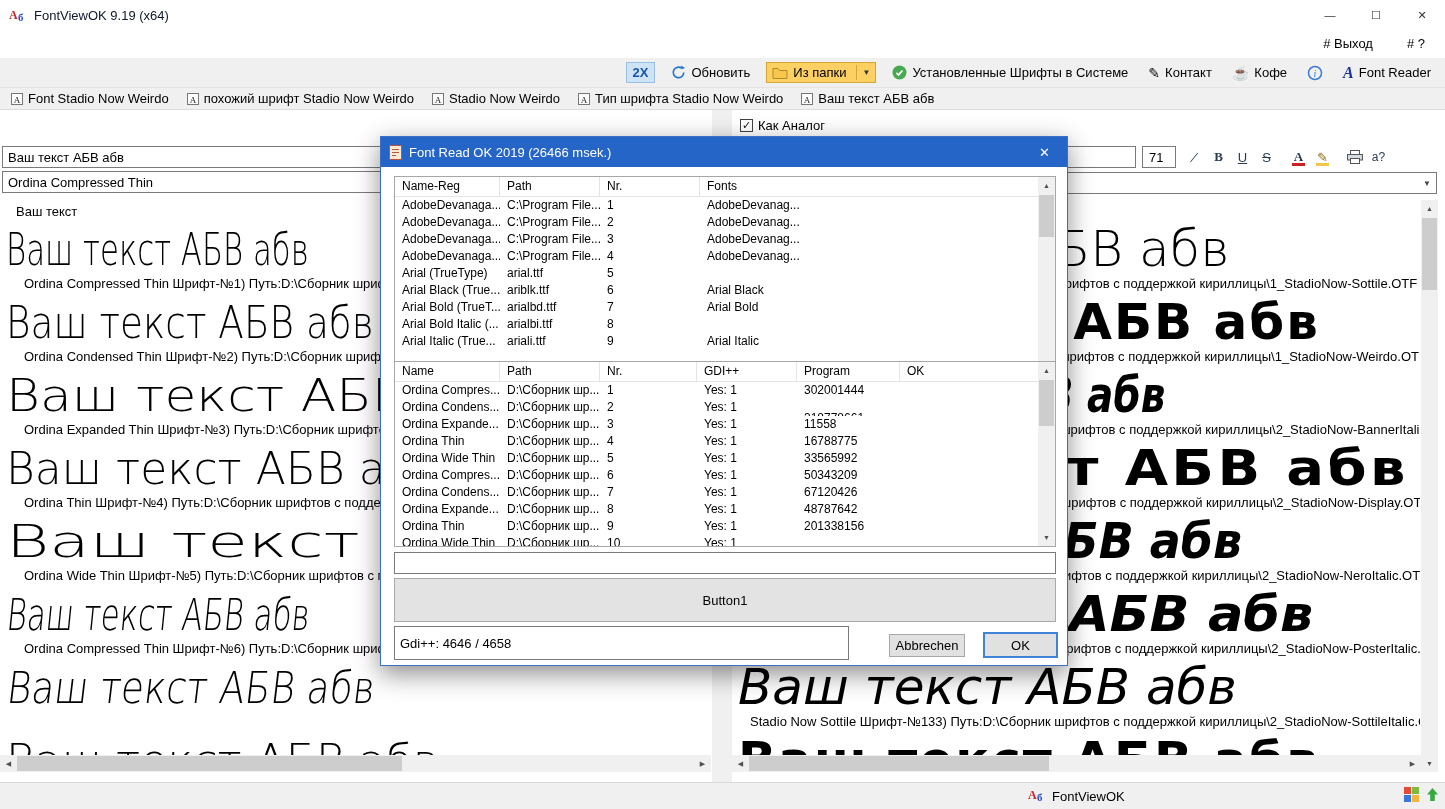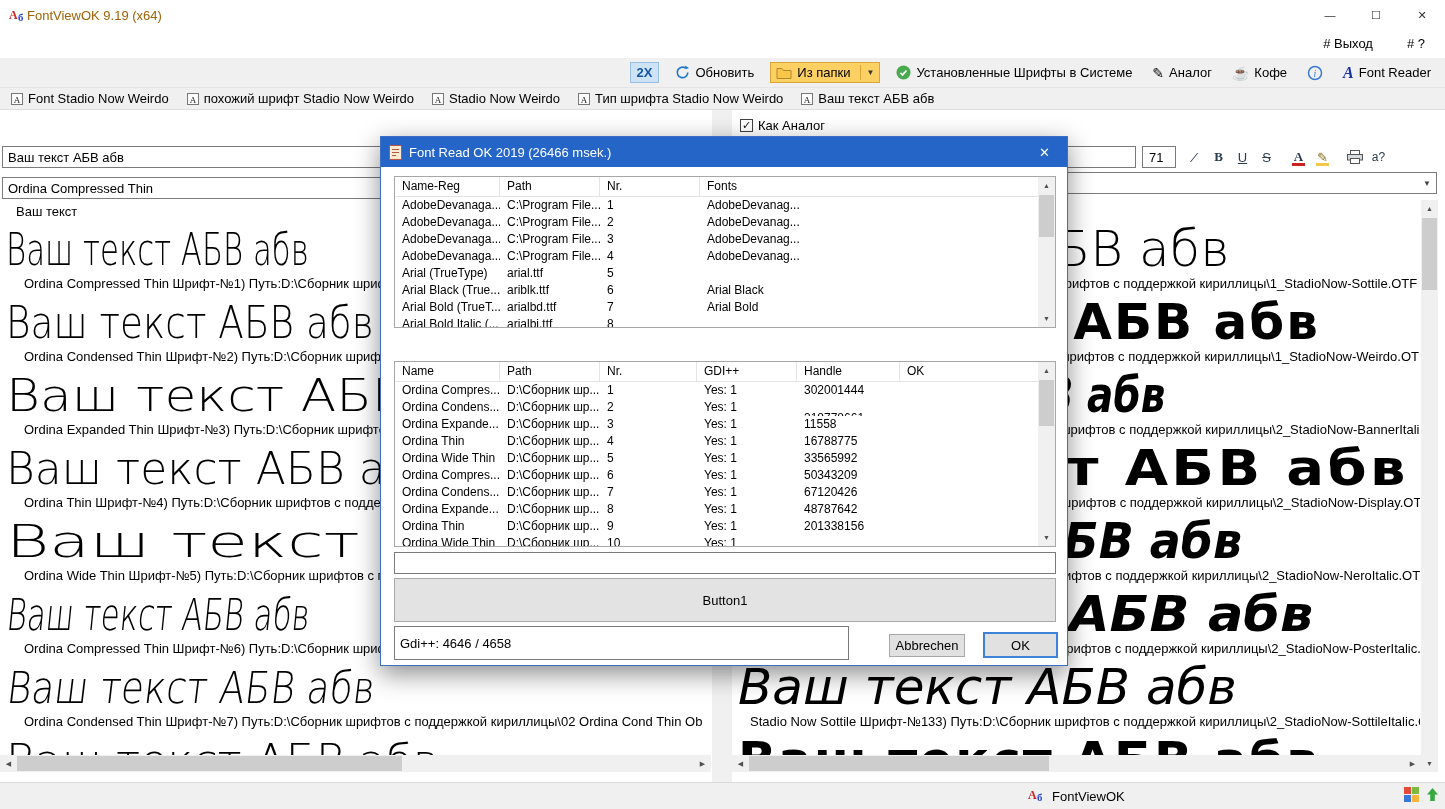--- a/index.html
+++ b/index.html
@@ -3,21 +3,21 @@
 <meta charset="utf-8">
 <style>
   *{margin:0;padding:0;box-sizing:border-box}
   html,body{background:#8a8a8a}
   .app{position:relative;width:1445px;height:809px;background:#f0f0f0;overflow:hidden;
        font-family:"Liberation Sans",sans-serif;font-size:13px;color:#000}
 
   
   .titlebar{position:absolute;top:0;left:0;right:0;height:30px;background:#fff;display:flex;align-items:center}
   .tb-icon{margin-left:9px;display:flex;align-items:center}
-  .tb-title{color:#a16207}
+  .tb-title{margin-left:7px;color:#0f172a}
   .win-controls{margin-left:auto;display:flex;height:100%}
   .win-btn{width:46px;display:flex;align-items:center;justify-content:center;color:#333;font-size:11px}
 
   
   .menubar{position:absolute;top:30px;left:0;right:0;height:28px;background:#fff;display:flex;align-items:center}
   .menubar-left{display:flex;margin-left:4px}
   .menu-item{padding:0 10px;line-height:28px;white-space:nowrap}
   .menubar-right{margin-left:auto;display:flex;margin-right:10px;gap:14px}
 
   
@@ -43,21 +43,21 @@
   .lp{position:absolute;left:0;top:110px;width:712px;height:672px;background:#fff;overflow:hidden}
   .splitter{position:absolute;left:712px;top:110px;width:20px;height:672px;background:#f0f0f0}
   .rp{position:absolute;left:732px;top:110px;width:713px;height:672px;background:#fff;overflow:hidden}
 
   .txt{border:1px solid #7a7a7a;background:#fff;font-family:"Liberation Sans",sans-serif;font-size:13px;
        padding:0 5px;outline:none;color:#000}
   .lp-input{position:absolute;left:2px;top:36px;width:708px;height:22px}
   .combo{border:1px solid #7a7a7a;background:#fff;display:flex;align-items:center;padding-left:5px}
   .combo-arrow{margin-left:auto;width:18px;font-size:8px;color:#444;align-self:stretch;
                display:flex;align-items:center;justify-content:center}
-  .lp-combo{position:absolute;left:2px;top:67px;width:708px;height:22px}
+  .lp-combo{position:absolute;left:2px;top:61px;width:708px;height:22px}
   .list-header{position:absolute;left:16px;top:94px}
 
   .previews{overflow:hidden}
   .lp .previews{position:absolute;left:6px;top:114px;width:702px;height:531px}
   .rp .previews{position:absolute;left:6px;top:112px;width:682px;height:533px}
   .prow{height:73px;overflow:hidden}
   .sample{font-family:"DejaVu Sans",sans-serif;font-weight:200;font-size:44px;line-height:52px;white-space:nowrap}
   .rp .sample{font-size:50px;line-height:54px}
   .sx{display:inline-block;transform-origin:0 70%;white-space:pre}
   .caption{font-size:13px;line-height:16px;margin-left:18px;white-space:nowrap}
@@ -116,21 +116,21 @@
   .status-left{position:absolute;left:6px;top:0;line-height:26px;white-space:nowrap}
   .status-app{position:absolute;left:1028px;top:0;height:100%;display:flex;align-items:center;gap:6px}
   .status-tray{position:absolute;right:5px;top:0;height:100%;display:flex;align-items:center;gap:6px}
 
   
   .dlg{position:absolute;left:380px;top:136px;width:688px;height:530px;background:#fff;
        border:1px solid #3a6fc4;box-shadow:0 8px 24px rgba(0,0,0,.45);z-index:40}
   .dlg-title{height:30px;background:#2565c7;color:#fff;display:flex;align-items:center;padding-left:8px;gap:7px}
   .dlg-close{margin-left:auto;width:45px;height:100%;display:flex;align-items:center;justify-content:center;font-size:13px}
   .tbl{position:absolute;left:13px;width:662px;border:1px solid #a7a7a7;background:#fff;overflow:hidden}
-  .t1{top:39px;height:152px}
+  .t1{top:39px;height:204px}
   .t2{top:224px;height:186px}
   .tbody{position:absolute;left:0;top:0;right:17px;bottom:0;overflow:hidden}
   .trow{display:flex;height:17px;line-height:17px}
   .trow.thead{height:20px;line-height:19px}
   .tcell{padding-left:7px;font-size:12px;white-space:nowrap;overflow:hidden;flex:0 0 auto}
   .thead .tcell{border-right:1px solid #e4e4e4;border-bottom:1px solid #e4e4e4}
   .tbl-sbv{right:0;top:0;bottom:0}
   .dlg-input{position:absolute;left:13px;top:415px;width:662px;height:22px}
   .dlg-btn1{position:absolute;left:13px;top:441px;width:662px;height:44px;background:#e3e3e3;border:1px solid #a8a8a8;
             display:flex;align-items:center;justify-content:center}
@@ -190,21 +190,21 @@
       <span class="tab-icon">
           <svg width="15" height="15" viewBox="0 0 15 15">
             <circle cx="7.5" cy="7.5" r="7" fill="#49a94f"></circle>
             <path d="M4.4 7.8l2.1 2.1 4-4.4" stroke="#fff" stroke-width="1.7" fill="none"></path>
           </svg>
         </span>
       <span>Установленные Шрифты в Системе</span>
     </div>
     <div class="tbtn">
       <span class="glyph-icon">✎</span>
-      <span>Аналог</span>
+      <span>Контакт</span>
     </div>
     <div class="tbtn">
       <span class="glyph-icon" style="color:#6b4423">☕</span>
       <span>Кофе</span>
     </div>
     <div class="tbtn">
       <span class="tab-icon">
           <svg width="16" height="16" viewBox="0 0 16 16">
             <circle cx="8" cy="8" r="6.5" fill="none" stroke="#3a7bd5" stroke-width="1.5"></circle>
             <text x="8" y="12" font-size="10" text-anchor="middle" fill="#3a7bd5" font-family="Liberation Serif,serif" font-style="italic">i</text>
@@ -292,21 +292,20 @@
         <div class="prow">
           <div class="sample"><span class="sx fx-wide">Ваш текст АБВ абв</span></div>
           <div class="caption">Ordina Wide Thin Шрифт-№5) Путь:D:\Сборник шрифтов с п</div>
         </div>
         <div class="prow">
           <div class="sample"><span class="sx fx-compressed-oblique">Ваш текст АБВ абв</span></div>
           <div class="caption">Ordina Compressed Thin Шрифт-№6) Путь:D:\Сборник шриф</div>
         </div>
         <div class="prow">
           <div class="sample"><span class="sx fx-condensed-oblique">Ваш текст АБВ абв</span></div>
-          <div class="caption">Ordina Condensed Thin Шрифт-№7) Путь:D:\Сборник шрифтов с поддержкой кириллицы\02 Ordina Cond Thin Ob</div>
         </div>
         <div class="prow">
           <div class="sample"><span class="sx fx-normal">Ваш текст АБВ абв</span></div>
         </div>
       </div>
     <div class="sb-h">
       <div class="sb-btn sb-left">◀</div>
       <div class="sb-thumb-h" style="left:17px;width:385px"></div>
       <div class="sb-btn sb-right">▶</div>
     </div>
@@ -488,21 +487,21 @@
       </div>
     </div>
 
     <div class="tbl t2">
       <div class="tbody">
           <div class="trow thead">
             <div class="tcell" style="width: 105px;">Name</div>
             <div class="tcell" style="width: 100px;">Path</div>
             <div class="tcell" style="width: 97px;">Nr.</div>
             <div class="tcell" style="width: 100px;">GDI++</div>
-            <div class="tcell" style="width: 103px;">Handle</div>
+            <div class="tcell" style="width: 103px;">Program</div>
             <div class="tcell" style="width: 140px;">OK</div>
           </div>
           <div class="trow">
             <div class="tcell" style="width: 105px;">Ordina Compres...</div>
             <div class="tcell" style="width: 100px;">D:\Сборник шр...</div>
             <div class="tcell" style="width: 97px;">1</div>
             <div class="tcell" style="width: 100px;">Yes: 1</div>
             <div class="tcell" style="width: 103px;">302001444</div>
             <div class="tcell" style="width: 140px;"></div>
           </div>

